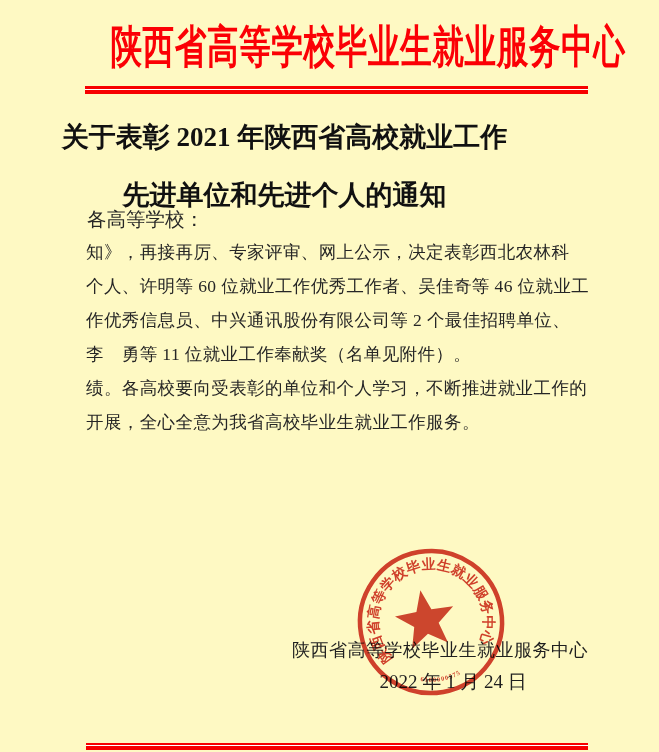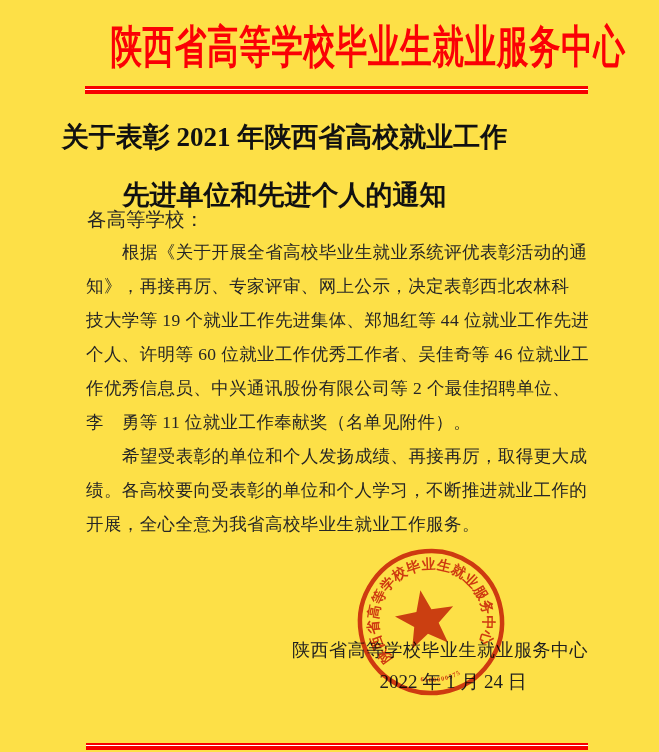--- a/index.html
+++ b/index.html
@@ -1,17 +1,17 @@
 <!DOCTYPE html>
 <html><head>
 <meta charset="utf-8">
 <style>
   html,body { margin:0; padding:0; background:#ffffff; }
   .page {
-    position:relative; width:659px; height:752px; background:#fde047;
+    position:relative; width:659px; height:752px; background:#fef9c3;
     font-family:"Liberation Serif","DejaVu Serif",serif; color:#262626;
     overflow:hidden; margin:0 auto;
   }
   .letterhead { position:absolute; top:22px; left:0; width:659px; text-align:center; white-space:nowrap; }
   .letterhead .inner {
     display:inline-block; font-size:45px; line-height:1.12; font-weight:bold;
     color:#fb0005; transform:scaleX(0.70); transform-origin:50% 50%; letter-spacing:1px;
   }
   .rule-top {
     position:absolute; top:86px; left:85px; width:503px; height:8px;
@@ -48,27 +48,24 @@
   </div>
 
   <div class="rule-top"></div>
 
   <div class="doc-title l1">关于表彰 2021 年陕西省高校就业工作</div>
   <div class="doc-title l2">先进单位和先进个人的通知</div>
 
   <div class="salutation">各高等学校：</div>
 
   <div class="body-text">
-    <div class="bline indent">根据《关于开展全省高校毕业生就业系统评优表彰活动的通</div>
     <div class="bline">知》，再接再厉、专家评审、网上公示，决定表彰西北农林科</div>
-    <div class="bline">技大学等 19 个就业工作先进集体、郑旭红等 44 位就业工作先进</div>
     <div class="bline">个人、许明等 60 位就业工作优秀工作者、吴佳奇等 46 位就业工</div>
     <div class="bline">作优秀信息员、中兴通讯股份有限公司等 2 个最佳招聘单位、</div>
     <div class="bline">李　勇等 11 位就业工作奉献奖（名单见附件）。</div>
-    <div class="bline indent">希望受表彰的单位和个人发扬成绩、再接再厉，取得更大成</div>
     <div class="bline">绩。各高校要向受表彰的单位和个人学习，不断推进就业工作的</div>
     <div class="bline">开展，全心全意为我省高校毕业生就业工作服务。</div>
   </div>
 
   <div class="signature">陕西省高等学校毕业生就业服务中心</div>
   <div class="sign-date">2022 年 1 月 24 日</div>
 
   <svg class="seal" viewBox="0 0 150 150">
     <defs>
       <path id="sealArcPath" d="M 31.6,105.4 A 53,53 0 1 1 118.4,105.4" fill="none"></path>

